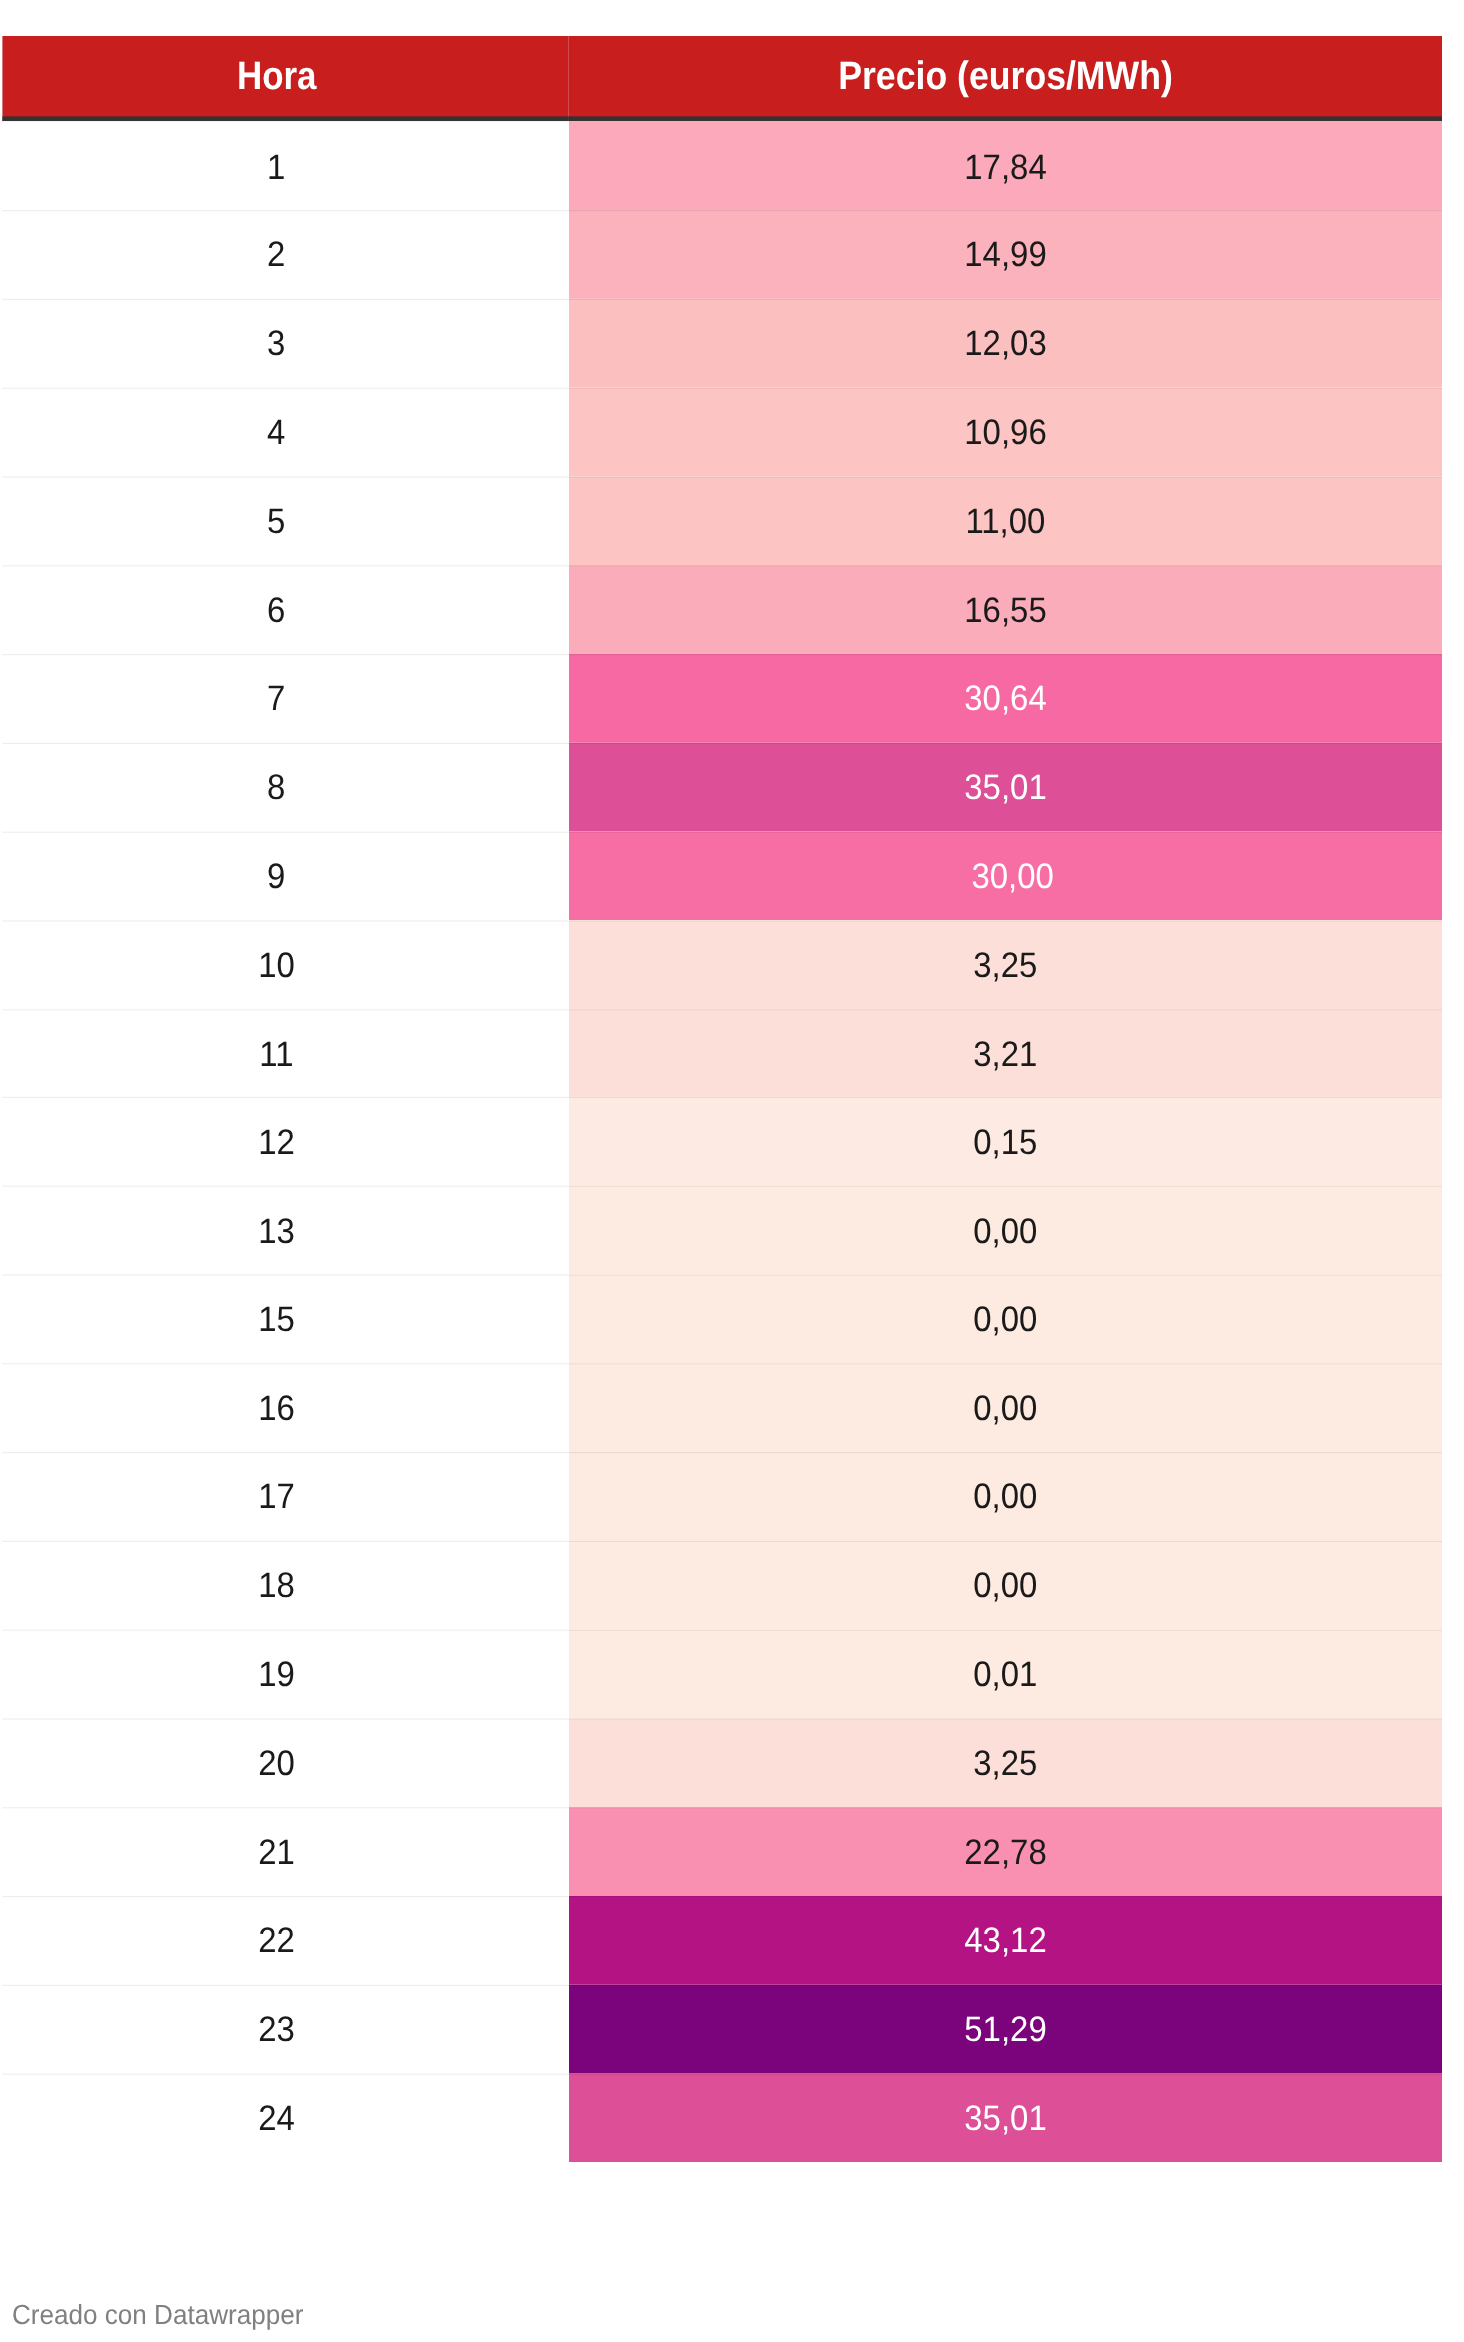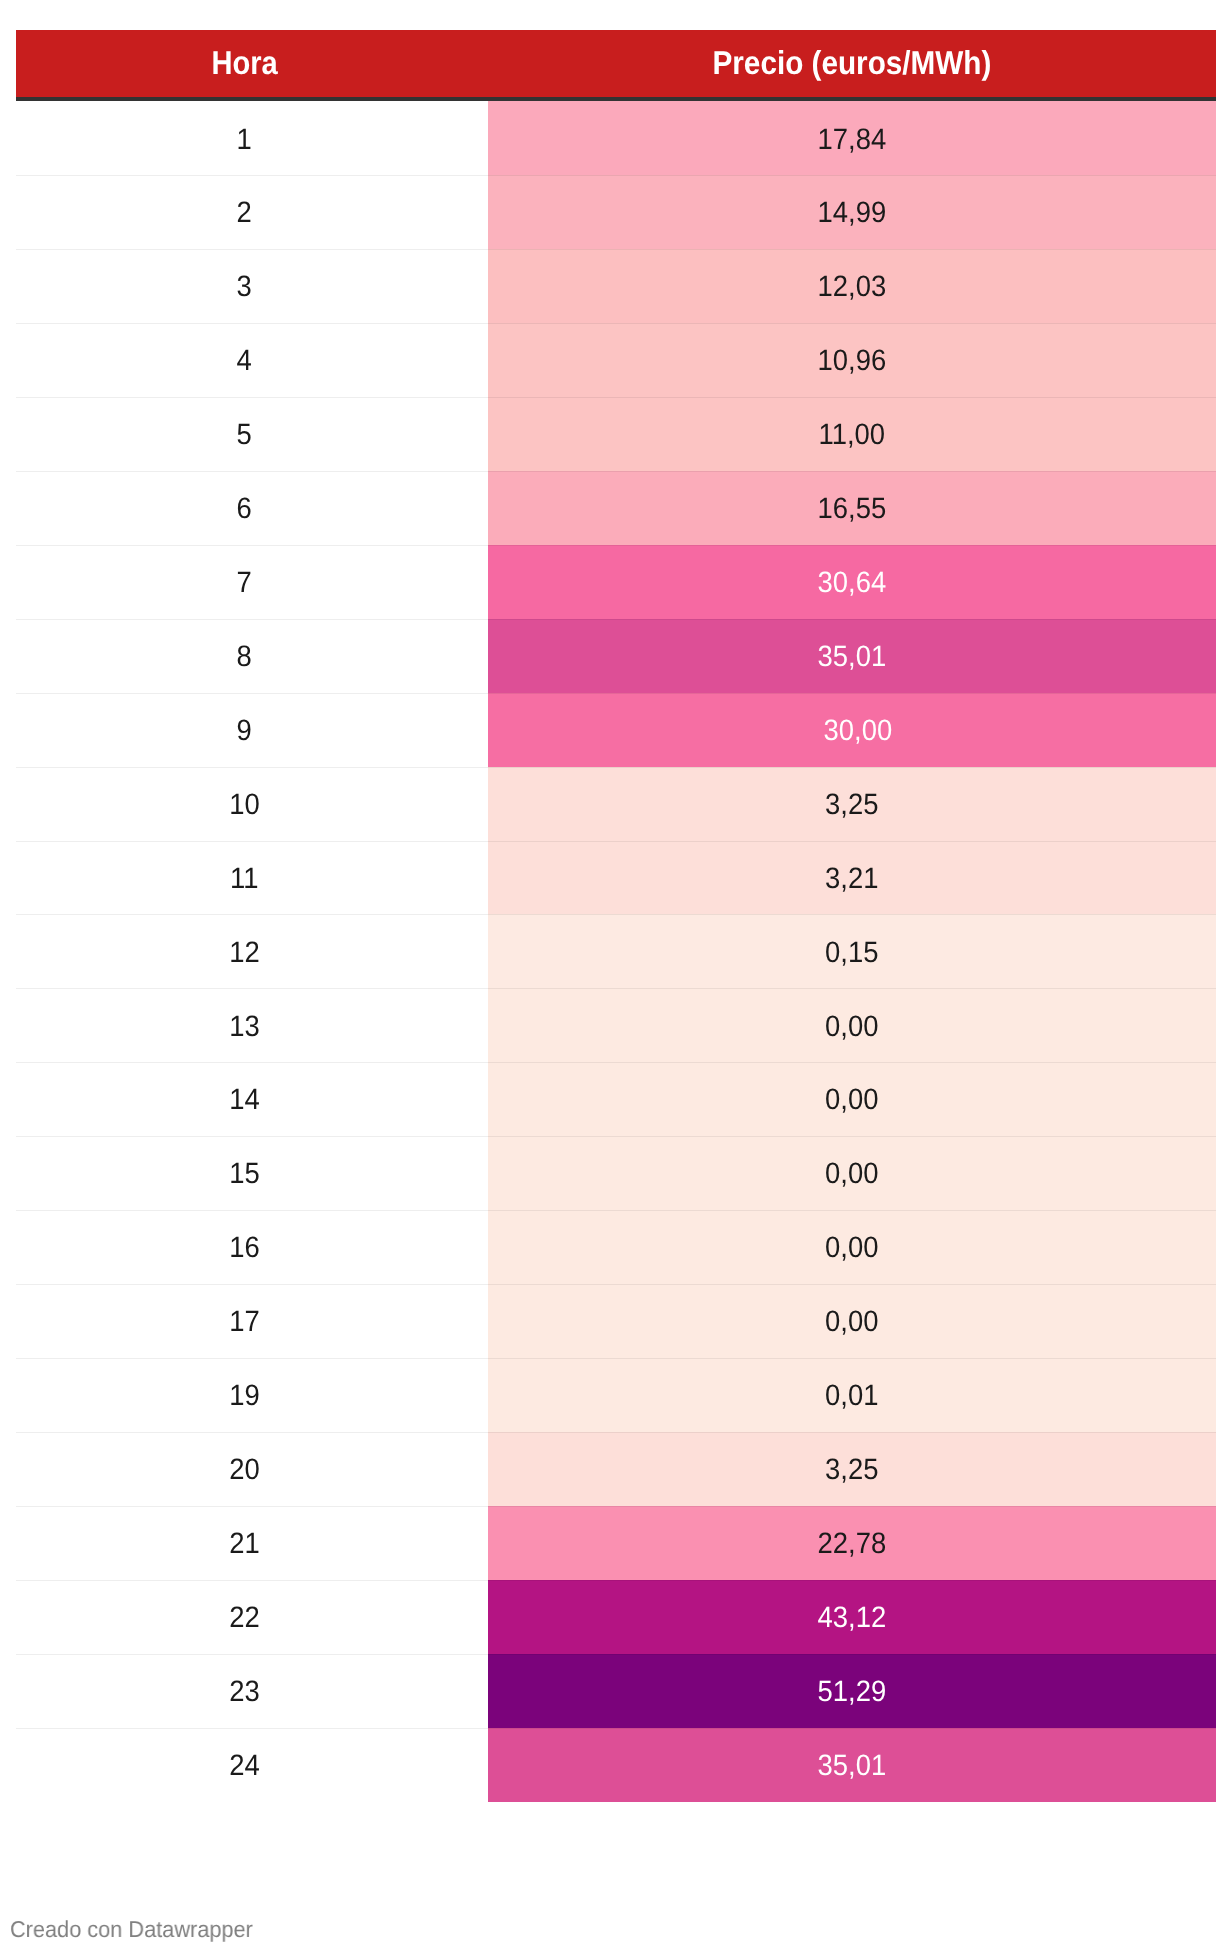--- a/index.html
+++ b/index.html
@@ -3,21 +3,21 @@
 <meta charset="utf-8">
 <title>Tabla</title>
 <style>
   html,body{margin:0;padding:0;background:#ffffff;}
   body{
     width:1220px;height:1952px;overflow:hidden;
     font-family:"Liberation Sans", sans-serif;
     -webkit-font-smoothing:antialiased;
     text-rendering:geometricPrecision;
   }
-  .wrap{position:absolute;left:16px;top:30px;width:1200px;will-change:transform;}
+  .wrap{position:absolute;left:2px;top:30px;width:1200px;will-change:transform;}
   table.dw{border-collapse:collapse;width:1200px;table-layout:fixed;}
   table.dw col.c-hora{width:472px;}
   table.dw col.c-precio{width:728px;}
   thead tr{height:71.3px;}
   thead th{
     box-sizing:border-box;position:relative;
     background:#c81e1e;color:#ffffff;font-weight:bold;font-size:33px;
     height:71.3px;line-height:1;padding:0 0 5.9px 0;text-align:center;vertical-align:middle;
   }
   thead th::after{
@@ -103,33 +103,33 @@
         </tr>
         <tr>
           <td class="c1"><span>12</span></td>
           <td class="c2" style="background: rgb(253, 234, 226); color: rgb(26, 26, 26);"><span>0,15</span></td>
         </tr>
         <tr>
           <td class="c1"><span>13</span></td>
           <td class="c2" style="background: rgb(253, 234, 225); color: rgb(26, 26, 26);"><span>0,00</span></td>
         </tr>
         <tr>
-          <td class="c1"><span>14</span></td>
-          <td class="c2" style="background: rgb(253, 234, 225); color: rgb(26, 26, 26);"><span>0,00</span></td>
-        </tr>
-        <tr>
           <td class="c1"><span>15</span></td>
           <td class="c2" style="background: rgb(253, 234, 225); color: rgb(26, 26, 26);"><span>0,00</span></td>
         </tr>
         <tr>
           <td class="c1"><span>16</span></td>
           <td class="c2" style="background: rgb(253, 234, 225); color: rgb(26, 26, 26);"><span>0,00</span></td>
         </tr>
         <tr>
           <td class="c1"><span>17</span></td>
+          <td class="c2" style="background: rgb(253, 234, 225); color: rgb(26, 26, 26);"><span>0,00</span></td>
+        </tr>
+        <tr>
+          <td class="c1"><span>18</span></td>
           <td class="c2" style="background: rgb(253, 234, 225); color: rgb(26, 26, 26);"><span>0,00</span></td>
         </tr>
         <tr>
           <td class="c1"><span>19</span></td>
           <td class="c2" style="background: rgb(253, 234, 225); color: rgb(26, 26, 26);"><span>0,01</span></td>
         </tr>
         <tr>
           <td class="c1"><span>20</span></td>
           <td class="c2" style="background: rgb(253, 223, 217); color: rgb(26, 26, 26);"><span>3,25</span></td>
         </tr>

